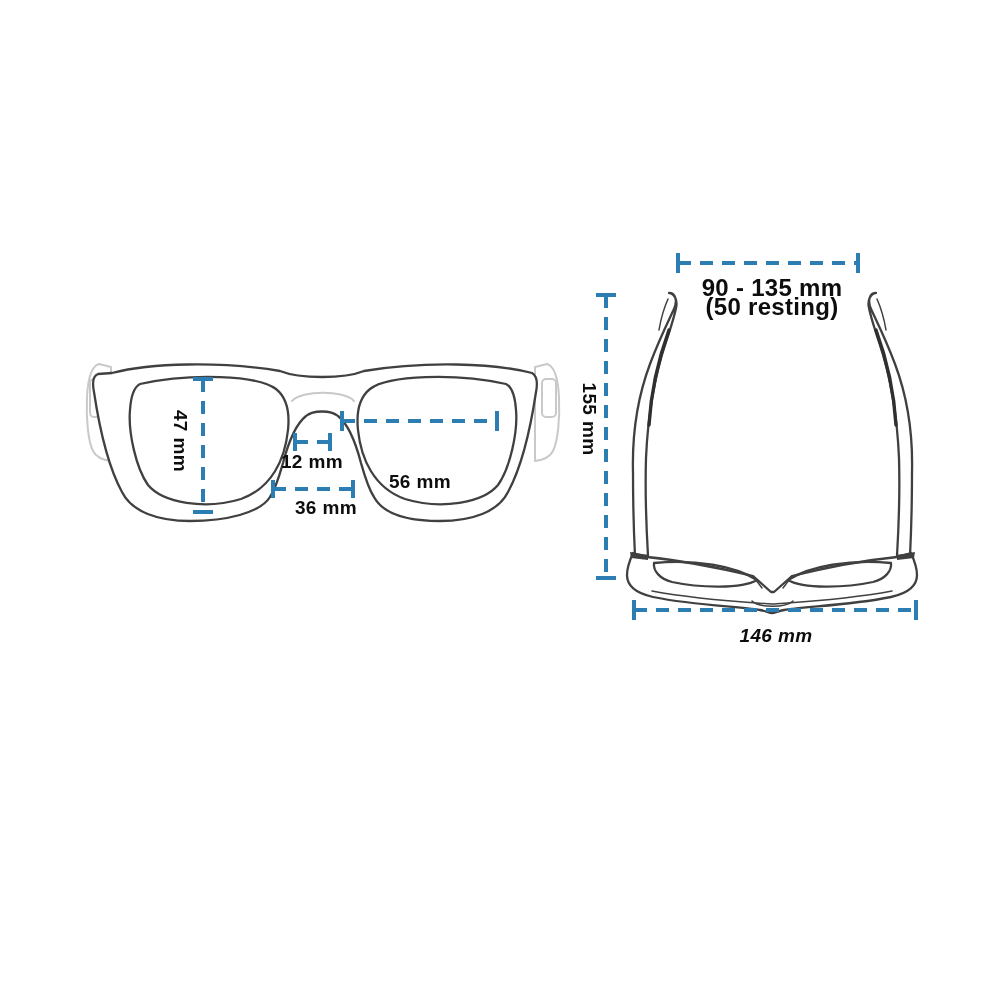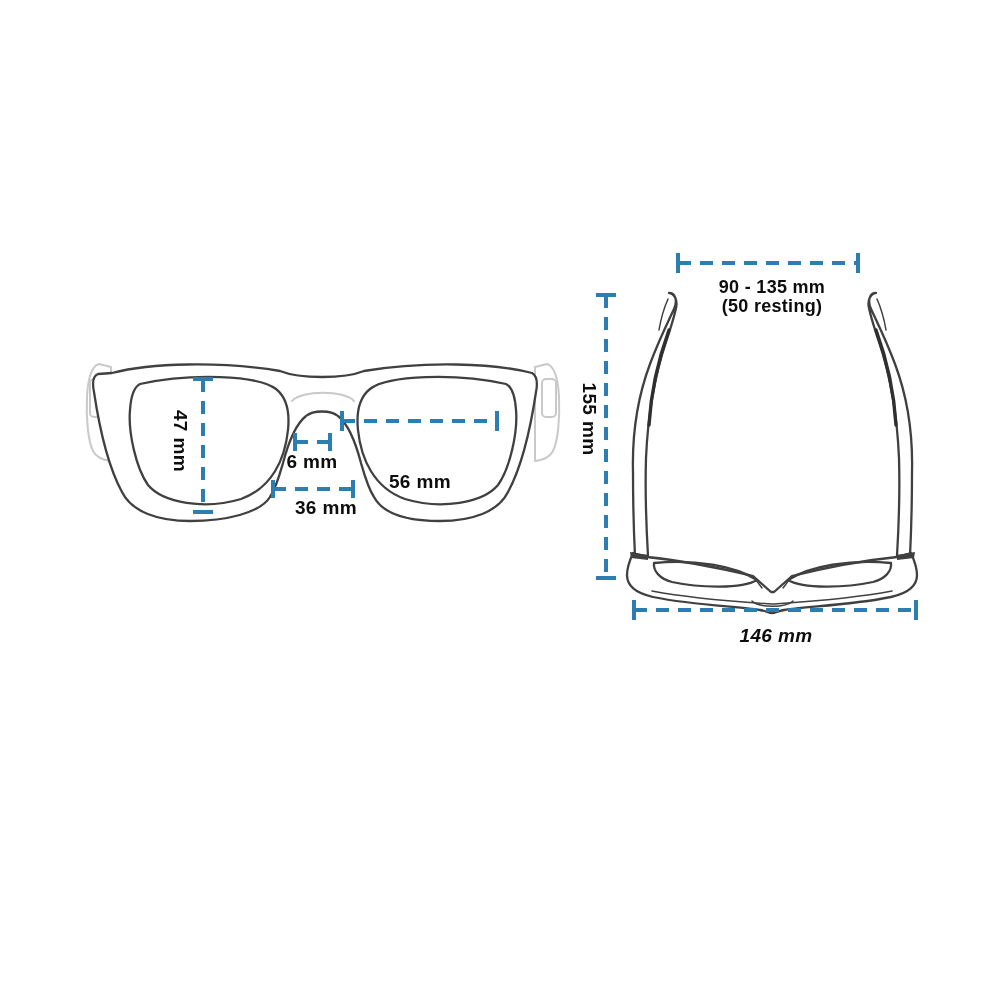--- a/index.html
+++ b/index.html
@@ -19,21 +19,21 @@
   
   .dim{stroke:var(--dimension-line,#2b7db2);stroke-width:4;fill:none;stroke-linecap:butt;}
   .dash{stroke-dasharray:13 9;}
   
   .dim-label{
     position:absolute;transform:translate(-50%,-50%);
     font-weight:700;font-size:19px;letter-spacing:.4px;
     color:var(--label-text,#0d0d0d);white-space:nowrap;
   }
   .rot90{transform:translate(-50%,-50%) rotate(90deg);}
-  .two-line{text-align:center;font-size:18px;line-height:19px;letter-spacing:.3px;}
+  .two-line{text-align:center;font-size:24px;line-height:19px;letter-spacing:.3px;}
 </style>
 </head>
 <body>
 
 <div class="canvas">
 
   <svg class="layer" width="1000" height="1000" viewBox="0 0 1000 1000">
 
     <g>
 
@@ -129,21 +129,21 @@
         <line class="dim" x1="634" y1="600" x2="634" y2="620"></line>
         <line class="dim" x1="916" y1="600" x2="916" y2="620"></line>
       </g>
     </g>
   </svg>
 
   <div class="dim-label rot90" style="left:180px;top:441px;">47 mm</div>
 
   <div class="dim-label" style="left:420px;top:440px;margin-top:42px;">56 mm</div>
 
-  <div class="dim-label" style="left:312px;top:462px;">6 mm</div>
+  <div class="dim-label" style="left:312px;top:462px;">12 mm</div>
 
   <div class="dim-label" style="left:326px;top:508px;">36 mm</div>
 
   <div class="dim-label two-line" style="left:772px;top:297px;">
     <div>90 - 135 mm</div>
     <div>(50 resting)</div>
   </div>
 
   <div class="dim-label rot90" style="left:589px;top:419px;">155 mm</div>
 

